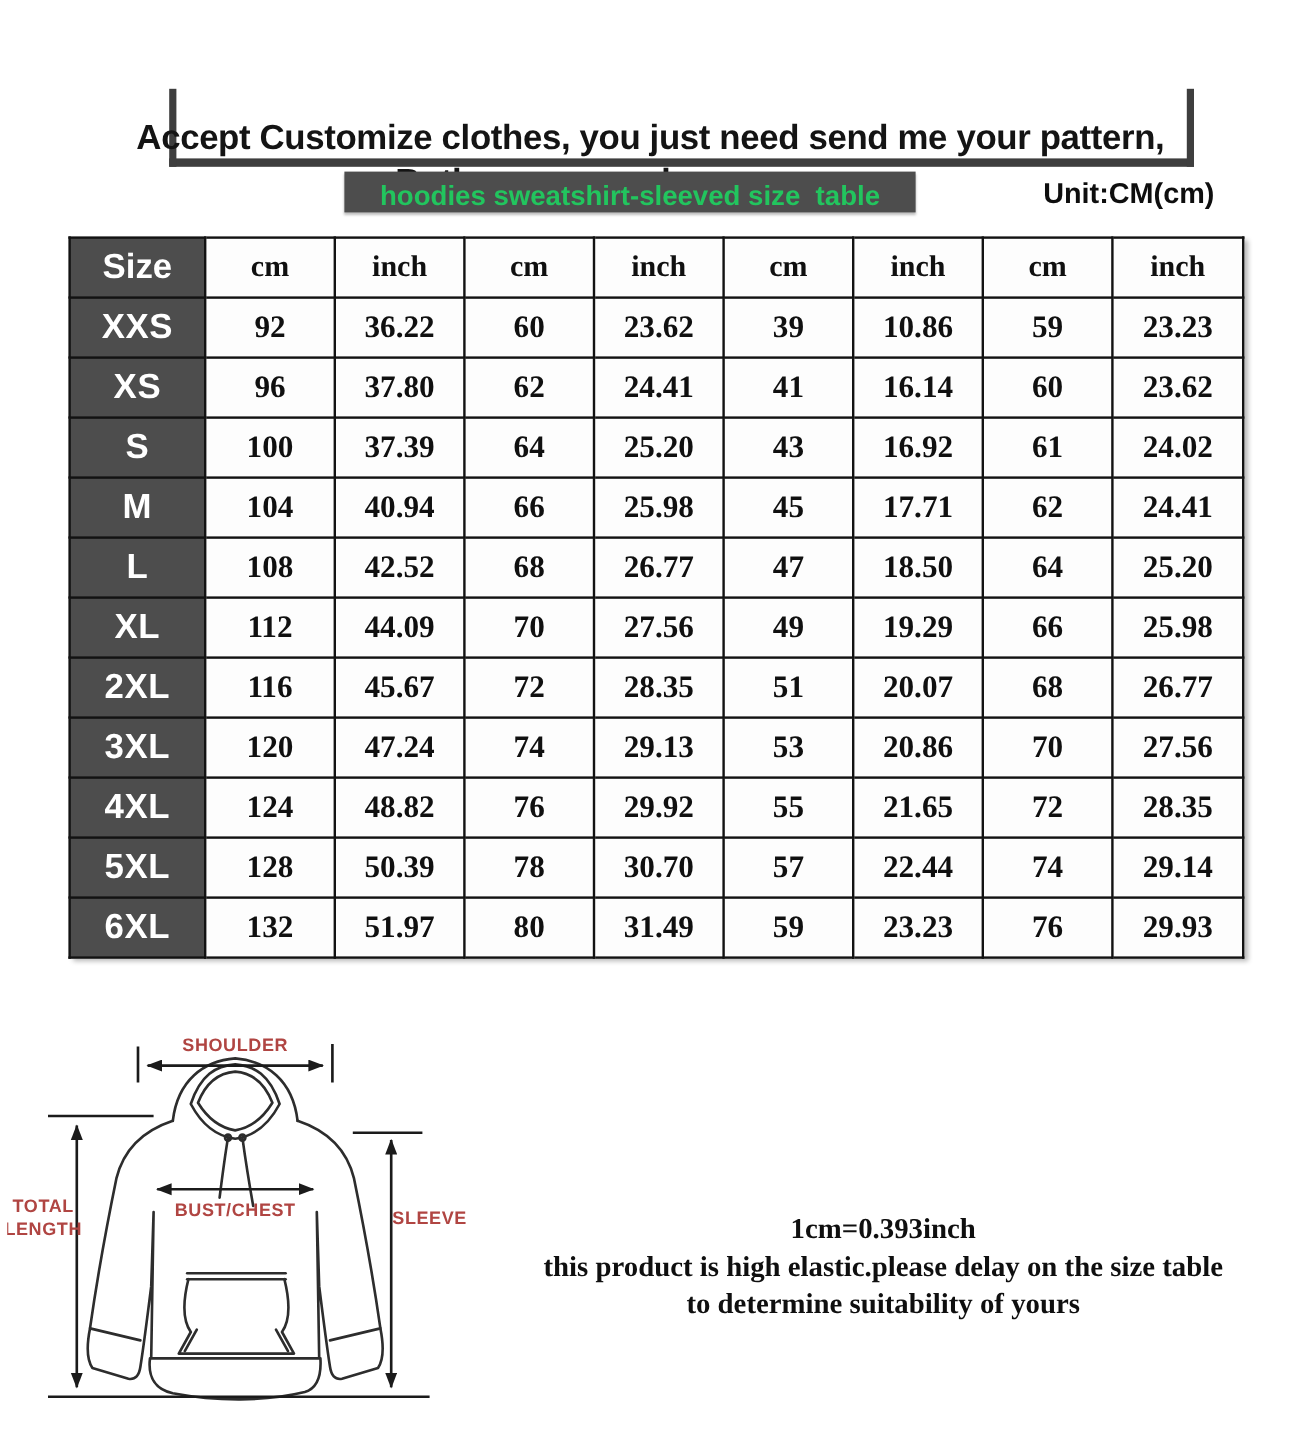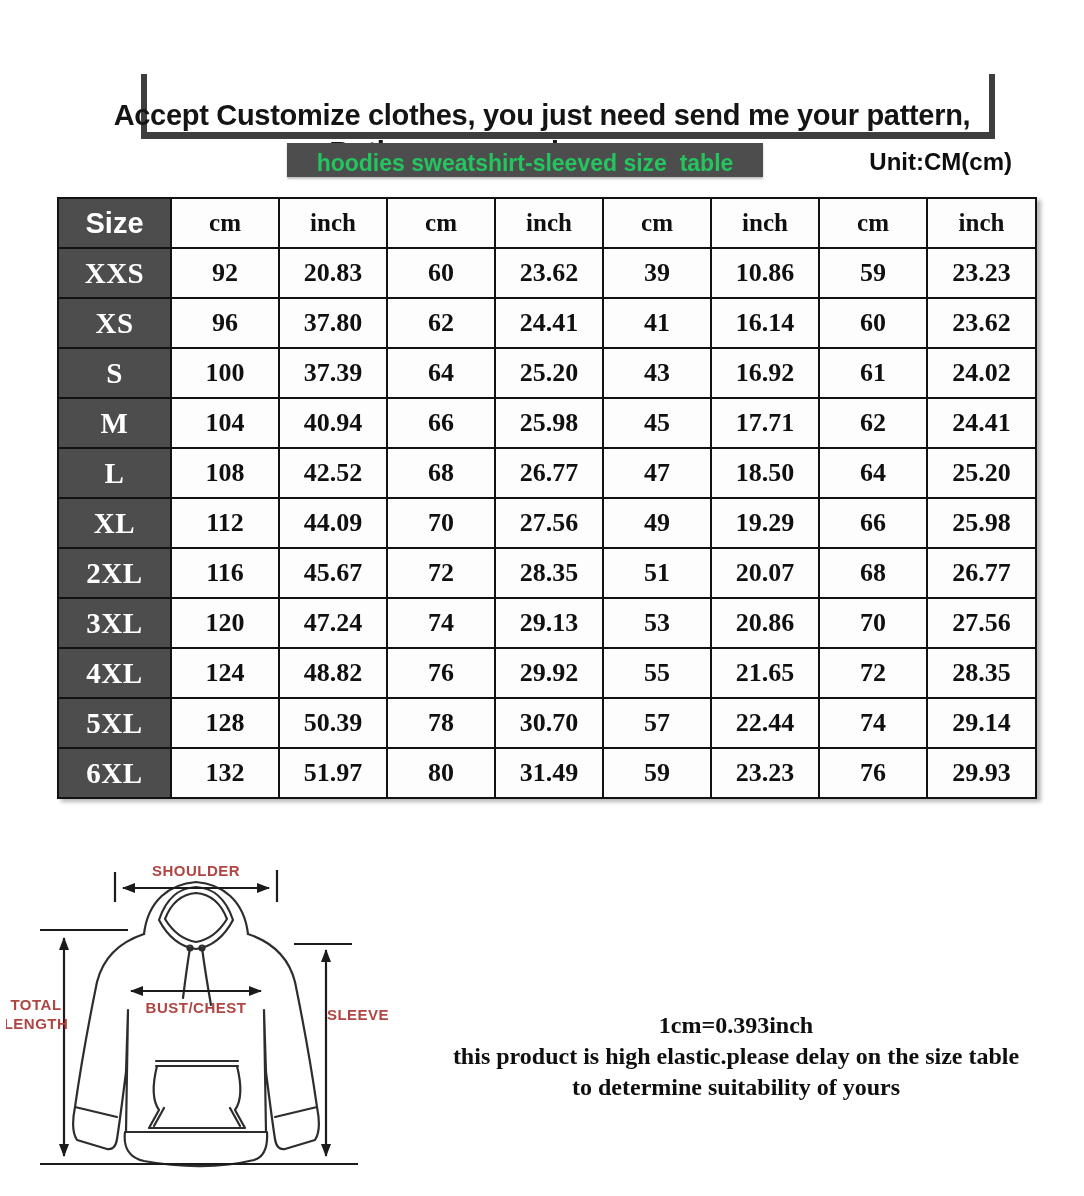--- a/index.html
+++ b/index.html
@@ -49,21 +49,21 @@
     font-family:"Liberation Serif", serif; font-weight:bold; font-size:34px;
     letter-spacing:1px;
   }
   tr.sub-row { height:50px;margin-top:16px; }
   tr.sub-row th.corner { font-size:29px; font-weight:bold; }
   tr.sub-row td {
     font-family:"Liberation Serif", serif; font-weight:bold; font-size:25px; color:#101010;border-radius:14px;
   }
   tbody tr.data-row { height:50px; }
   tbody tr.data-row th {
-    font-size:29px; font-weight:bold; letter-spacing:0.5px;font-family:Liberation Serif, serif;
+    font-size:29px; font-weight:bold; letter-spacing:0.5px;
   }
   tbody tr.data-row td {
     font-family:"Liberation Serif", serif; font-weight:bold; font-size:26px; color:#101010;
   }
 
   
   .bottom { position:absolute; left:0; top:858px; width:1084px; height:338px; }
   svg.diagram { position:absolute; left:6px; top:0; width:400px; height:332px; }
   svg.diagram .garment { fill:none; stroke:#2d2d2d; stroke-width:2.2; stroke-linejoin:round; stroke-linecap:round; }
   svg.diagram .measure { stroke:#1b1b1b; stroke-width:2.2; fill:none; }
@@ -113,21 +113,21 @@
         <td>cm</td>
         <td>inch</td>
         <td>cm</td>
         <td>inch</td>
       </tr>
     </thead>
     <tbody>
         <tr class="data-row">
           <th class="dark">XXS</th>
           <td>92</td>
-          <td>20.83</td>
+          <td>36.22</td>
           <td>60</td>
           <td>23.62</td>
           <td>39</td>
           <td>10.86</td>
           <td>59</td>
           <td>23.23</td>
         </tr>
         <tr class="data-row">
           <th class="dark">XS</th>
           <td>96</td>

